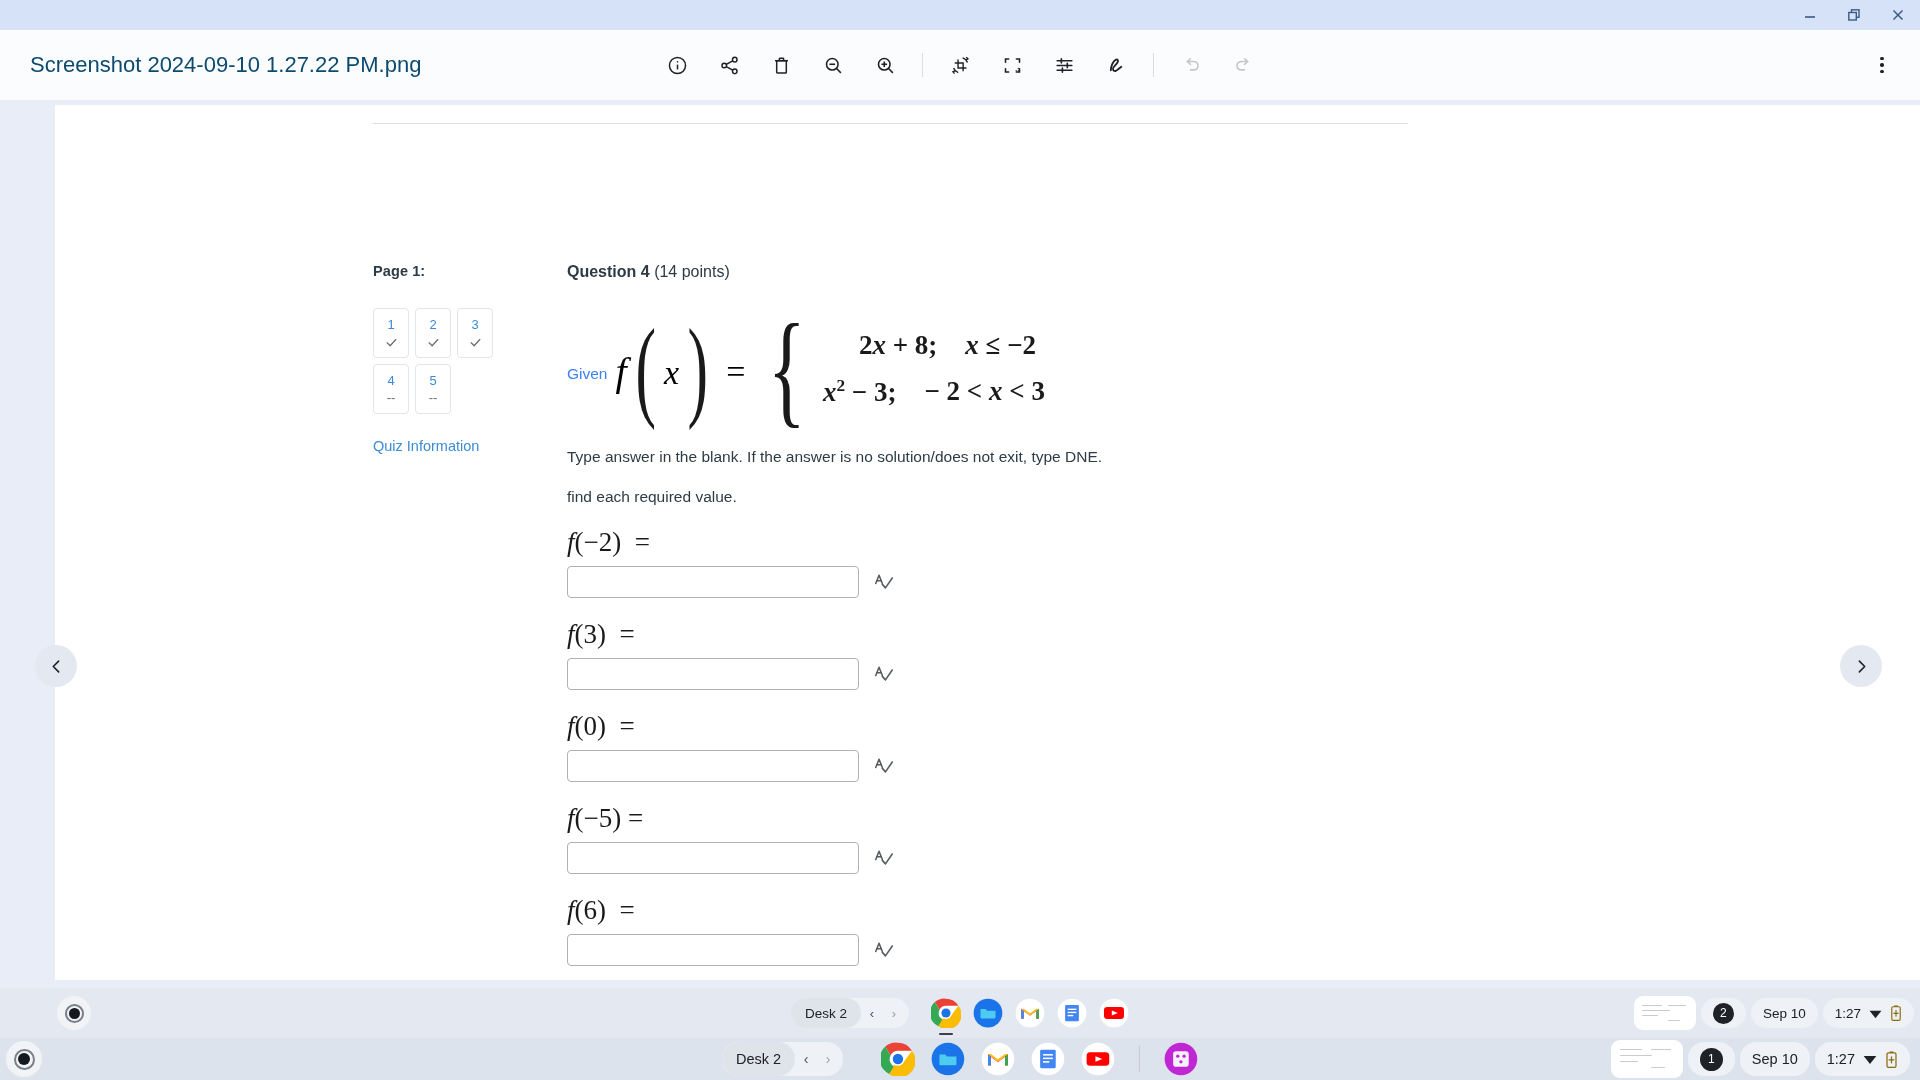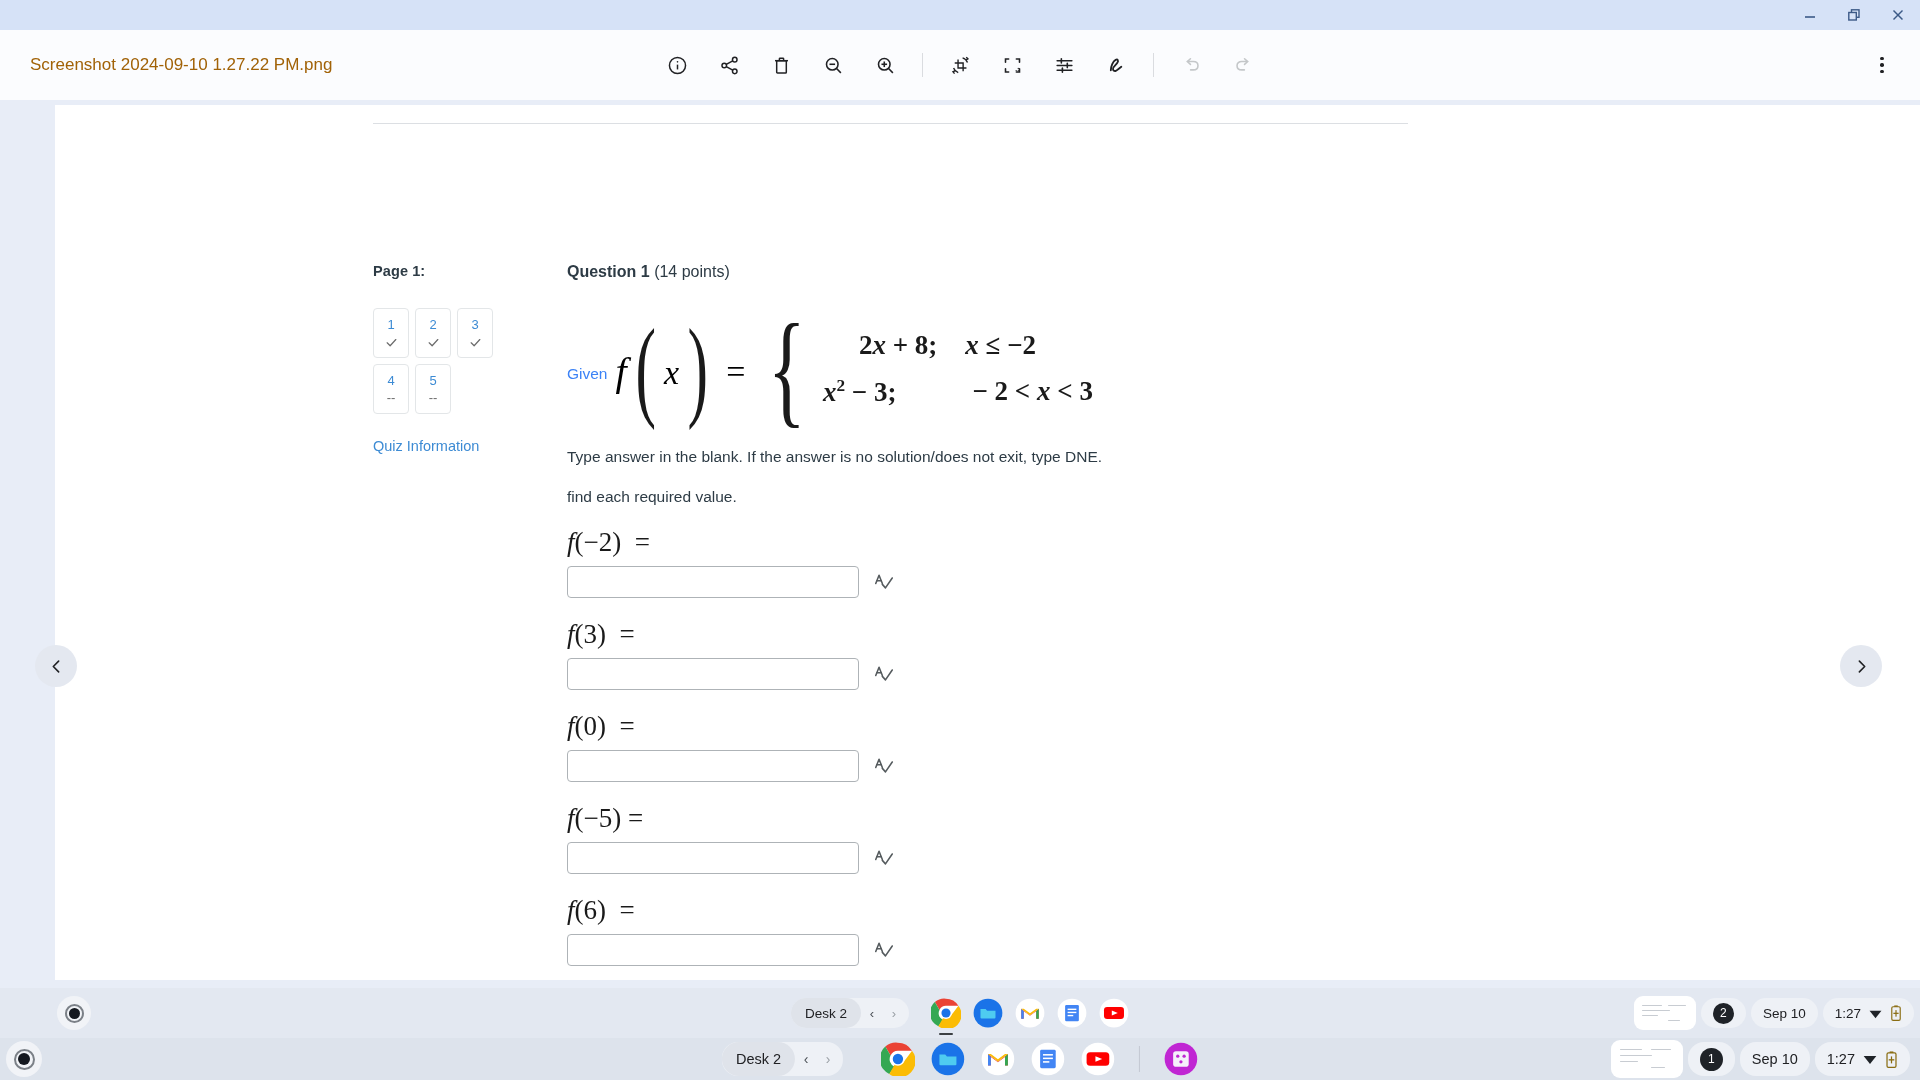--- a/index.html
+++ b/index.html
@@ -24,21 +24,21 @@
   .win-btn svg { display: block; }
 
   
   #app-header {
     position: absolute; left: 0; top: 30px; width: 1920px; height: 70px;
     background: #fbfcfe;
     display: flex; align-items: center;
   }
   #file-title {
     position: absolute; left: 30px; top: 50%; transform: translateY(-50%);
-    font-size: 17px; color: #a16207; white-space: nowrap;
+    font-size: 22px; color: #0c4a6e; white-space: nowrap;
     font-family: "Liberation Sans", sans-serif;
   }
   #toolbar-center {
     position: absolute; left: 50%; transform: translateX(-50%);
     display: flex; align-items: center; gap: 10px;
   }
   .tool-btn {
     width: 42px; height: 42px; border-radius: 50%;
     display: flex; align-items: center; justify-content: center;
     color: #202124; background: transparent; border: none; cursor: pointer;
@@ -140,21 +140,21 @@
   }
   #pieces { display: flex; flex-direction: column; margin-left: 6px; }
   .piece {
     font-family: "Liberation Serif", serif; font-weight: bold;
     font-size: 27px; color: #1a1a1a;
     height: 46px; display: flex; align-items: center; white-space: nowrap;
   }
   .piece .expr { display: inline-block; }
   .piece .cond { display: inline-block; margin-left: 28px; }
   .pc-row1 { padding-left: 36px; }
-  .pc-row2 { padding-left: 0px; gap: 48px; }
+  .pc-row2 { padding-left: 0px; }
   .pc-row3 { padding-left: 40px; }
   sup.pw { font-size: 0.64em; vertical-align: super; font-weight: bold; }
   .radical { display: inline-flex; align-items: flex-start; }
   .radical .rad-sign { font-size: 27px; font-weight: normal; }
   .radical .rad-body {
     border-top: 1.6px solid #1a1a1a; padding: 1px 2px 0 1px; margin-left: -2px;
   }
 
   .para {
     font-size: 15.5px; color: #2d3b45; font-family: "Liberation Sans", sans-serif;
@@ -426,21 +426,21 @@
           <span class="qbox-state">--</span>
         </div>
       </div>
 
       <div id="quiz-info-link">Quiz Information</div>
     </div>
 
     <div id="question-body">
 
       <div class="q-heading">
-        <b>Question 1</b>
+        <b>Question 4</b>
         <span class="pts">(14 points)</span>
       </div>
 
       <div id="given-row">
         <span id="given-word">Given</span>
         <span id="fx-f">f</span>
         <span class="bigparen">(</span>
         <span id="fx-x">x</span>
         <span class="bigparen">)</span>
         <span id="fx-eq">=</span>

